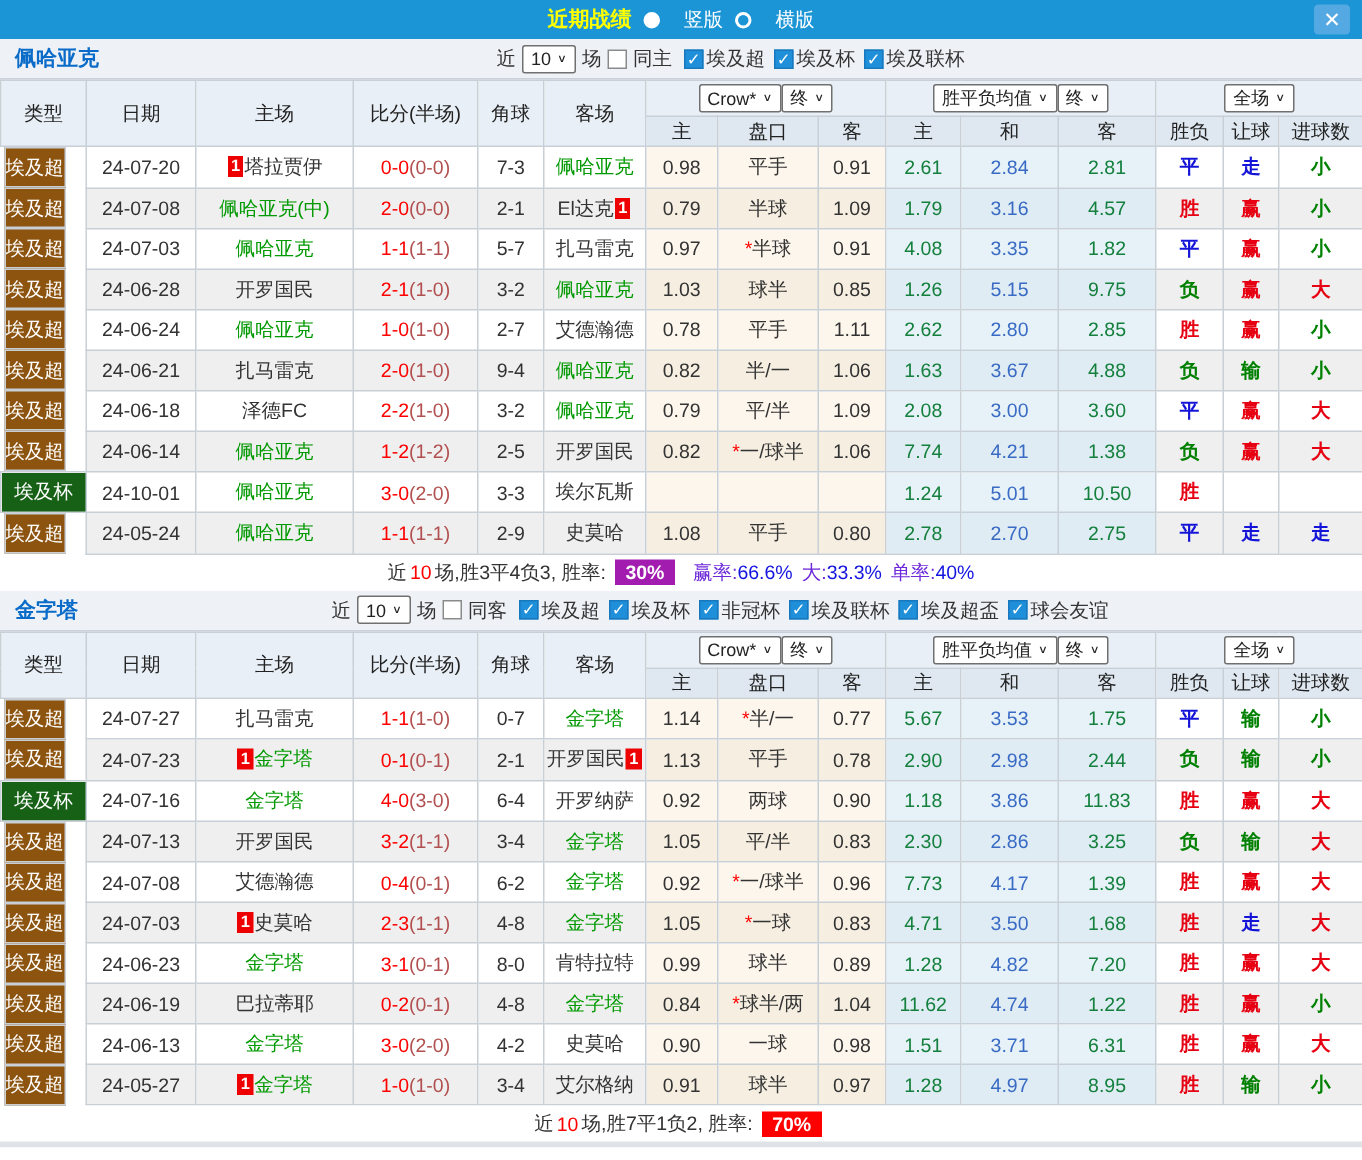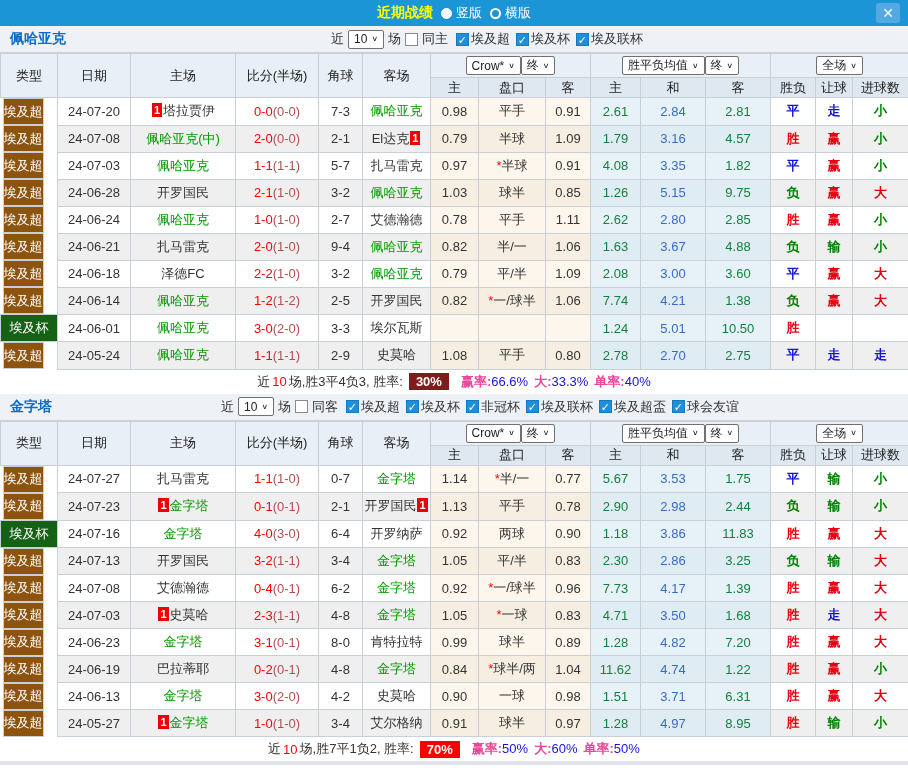--- a/index.html
+++ b/index.html
@@ -2,21 +2,21 @@
 <html><head>
 <meta charset="utf-8">
 <style>
   * { box-sizing: border-box; }
   html,body { margin:0; padding:0; background:#fff; }
   body { width:908px; font-family:"Liberation Sans","DejaVu Sans",sans-serif; font-size:13px; color:#333; }
 
   
   .titlebar { height:26px; background:#1b95d5; position:relative; display:flex; align-items:center; justify-content:center; gap:8px; }
   .tb-title { color:#ffff00; font-weight:bold; font-size:14px; }
-  .radio-opt { display:inline-flex; align-items:center; gap:4px; color:#fff; font-size:13px; cursor:default; }
+  .radio-opt { display:inline-flex; align-items:center; gap:16px; color:#fff; font-size:13px; cursor:default; }
   .radio { width:11px; height:11px; border-radius:50%; display:inline-block; }
   .radio.sel { background:#fff; border:1px solid #fff; }
   .radio.unsel { background:transparent; border:2px solid #fff; width:11px; height:11px; }
   .close-btn { position:absolute; right:8px; top:3px; width:24px; height:20px; background:#55a9e2; border-radius:3px; color:#fff; font-weight:bold; font-size:14px; display:flex; align-items:center; justify-content:center; cursor:pointer; }
 
   
   .section-header { height:27px; background:#eef2f7; border-bottom:1px solid #c9d1d9; display:flex; align-items:center; }
   .team-name { color:#0a6cc8; font-weight:bold; font-size:14px; margin-left:10px; }
   .filters { margin:0 auto; display:flex; align-items:center; gap:4px; }
   .dd { display:inline-flex; align-items:center; gap:4px; background:#fff; border:1px solid #707070; border-radius:2px; padding:0 5px; height:19px; font-size:12px; color:#222; cursor:pointer; white-space:nowrap; }
@@ -47,21 +47,21 @@
   .hcap { color:#36648b; }
   .star { color:#ff0000; }
   .badge { display:inline-block; background:#ee0000; color:#fff; font-size:11px; font-weight:bold; line-height:14px; padding:0 2px; margin:0 1px; vertical-align:1px; }
   td.res { font-weight:bold; }
   .ctrl-wrap { display:flex; justify-content:center; align-items:center; }
 
   
   .summary { height:24px; display:flex; align-items:center; justify-content:center; gap:2px; font-size:13px; background:#fff; }
   .red-txt { color:#ff0000; }
   .rate-badge { color:#fff; font-weight:bold; padding:1px 7px; margin:0 4px; }
-  .stat-label { color:#ec4899; margin-left:6px;font-weight:bold; }
+  .stat-label { color:#6d28d9; margin-left:6px; }
   .stat-val { color:#1414e0; }
   .bottom-strip { height:4px; background:#dfe3e8; }
 </style>
 </head>
 <body>
 
 <div class="titlebar">
   <span class="tb-title">近期战绩</span>
   <span class="radio-opt">
     <span class="radio sel"></span>
@@ -307,21 +307,21 @@
           <td class="odds-cell">1.06</td>
           <td class="avg-cell">7.74</td>
           <td class="avg-cell mid">4.21</td>
           <td class="avg-cell">1.38</td>
           <td class="res" style="color: rgb(0, 128, 0);">负</td>
           <td class="res" style="color: rgb(230, 0, 18);">赢</td>
           <td class="res" style="color: rgb(230, 0, 18);">大</td>
         </tr>
         <tr>
           <td class="type cup">埃及杯</td>
-          <td class="date">24-06-01</td>
+          <td class="date">24-10-01</td>
           <td class="team"><span class="team-green">佩哈亚克</span></td>
           <td class="score"><span class="score-ft">3-0</span><span class="score-ht">(2-0)</span></td>
           <td class="corner">3-3</td>
           <td class="team"><span>埃尔瓦斯</span></td>
           <td class="odds-cell"></td>
           <td class="odds-cell hcap"></td>
           <td class="odds-cell"></td>
           <td class="avg-cell">1.24</td>
           <td class="avg-cell mid">5.01</td>
           <td class="avg-cell">10.50</td>
@@ -345,21 +345,21 @@
           <td class="res" style="color: rgb(20, 20, 216);">平</td>
           <td class="res" style="color: rgb(20, 20, 216);">走</td>
           <td class="res" style="color: rgb(20, 20, 216);">走</td>
         </tr>
       </tbody>
   </table>
   <div class="summary">
     <span>近</span>
       <span class="red-txt">10</span>
       <span>场,胜3平4负3, 胜率:</span>
-    <span class="rate-badge" style="background: #7f1d1d;">30%</span>
+    <span class="rate-badge" style="background: #a21caf;">30%</span>
     <span><span class="stat-label">赢率:</span><span class="stat-val">66.6%</span><span class="stat-label">大:</span><span class="stat-val">33.3%</span><span class="stat-label">单率:</span><span class="stat-val">40%</span></span>
   </div>
 </div>
 
 <div class="section">
   <div class="section-header">
     <span class="team-name">金字塔</span>
     <div class="filters">
       <span>近</span>
       <span class="dd">
@@ -639,17 +639,16 @@
           <td class="res" style="color: rgb(0, 128, 0);">输</td>
           <td class="res" style="color: rgb(0, 128, 0);">小</td>
         </tr>
       </tbody>
   </table>
   <div class="summary">
     <span>近</span>
       <span class="red-txt">10</span>
       <span>场,胜7平1负2, 胜率:</span>
     <span class="rate-badge" style="background: rgb(255, 0, 0);">70%</span>
-    <span><span class="stat-label">赢率:</span><span class="stat-val">50%</span><span class="stat-label">大:</span><span class="stat-val">60%</span><span class="stat-label">单率:</span><span class="stat-val">50%</span></span>
   </div>
 </div>
 
 <div class="bottom-strip"></div>
 
 </body></html>

